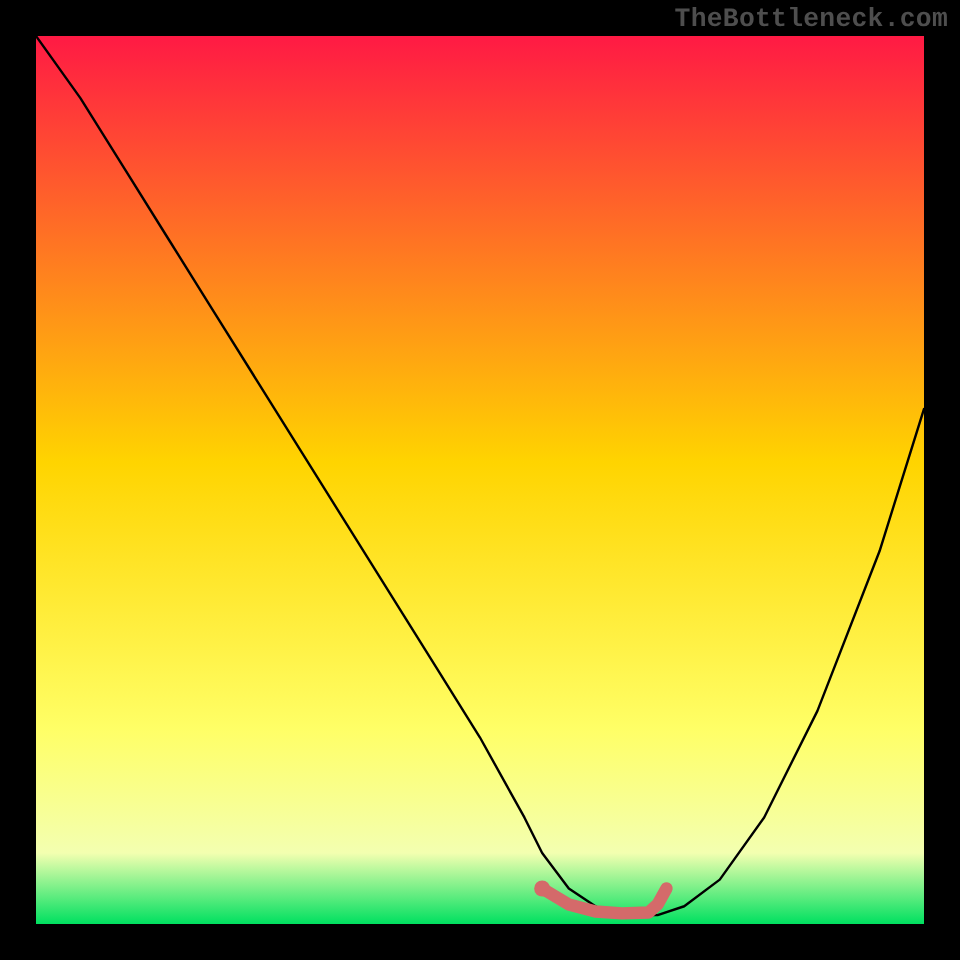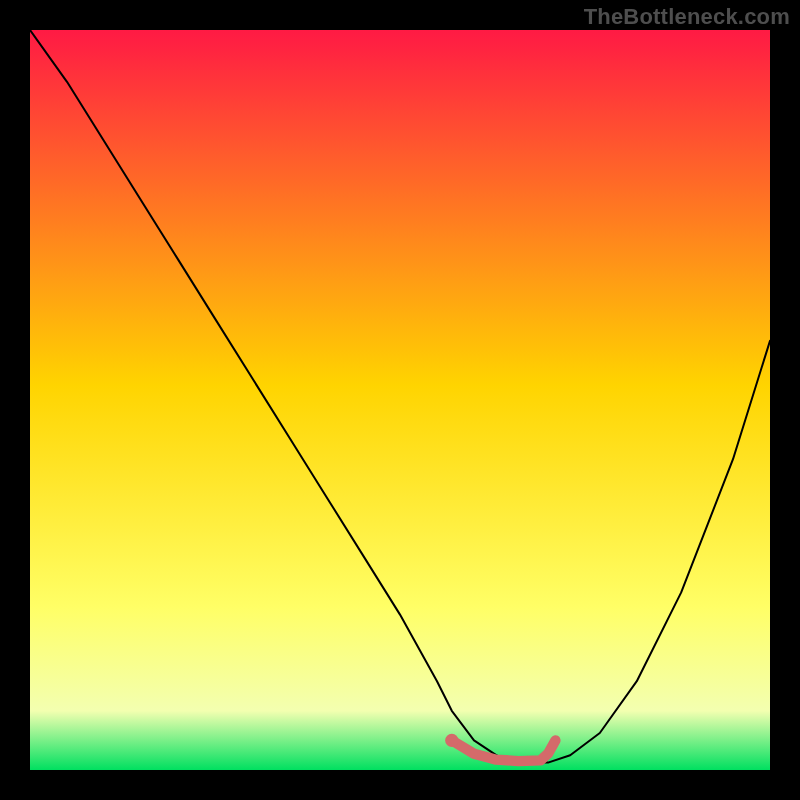--- a/index.html
+++ b/index.html
@@ -10,20 +10,21 @@
     background: #000;
     font-family: Arial, Helvetica, sans-serif;
   }
   .frame {
     position: absolute;
     left: 0;
     top: 0;
     width: 800px;
     height: 648px;
     background: #000;
+    font-family: Liberation Mono, monospace;
   }
   .watermark {
     position: absolute;
     top: 4px;
     right: 10px;
     color: #4e4e4e;
     font-size: 22px;
     font-weight: bold;
     letter-spacing: 0.2px;
   }

